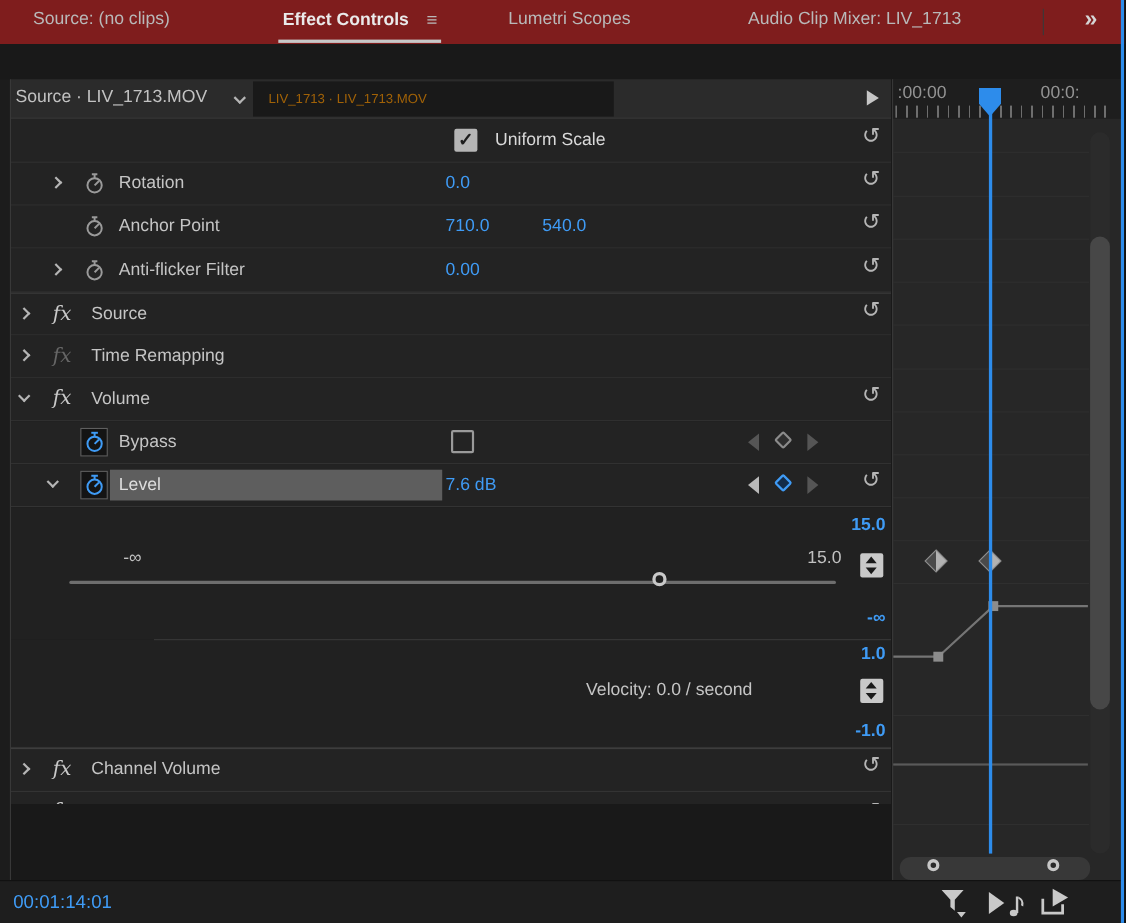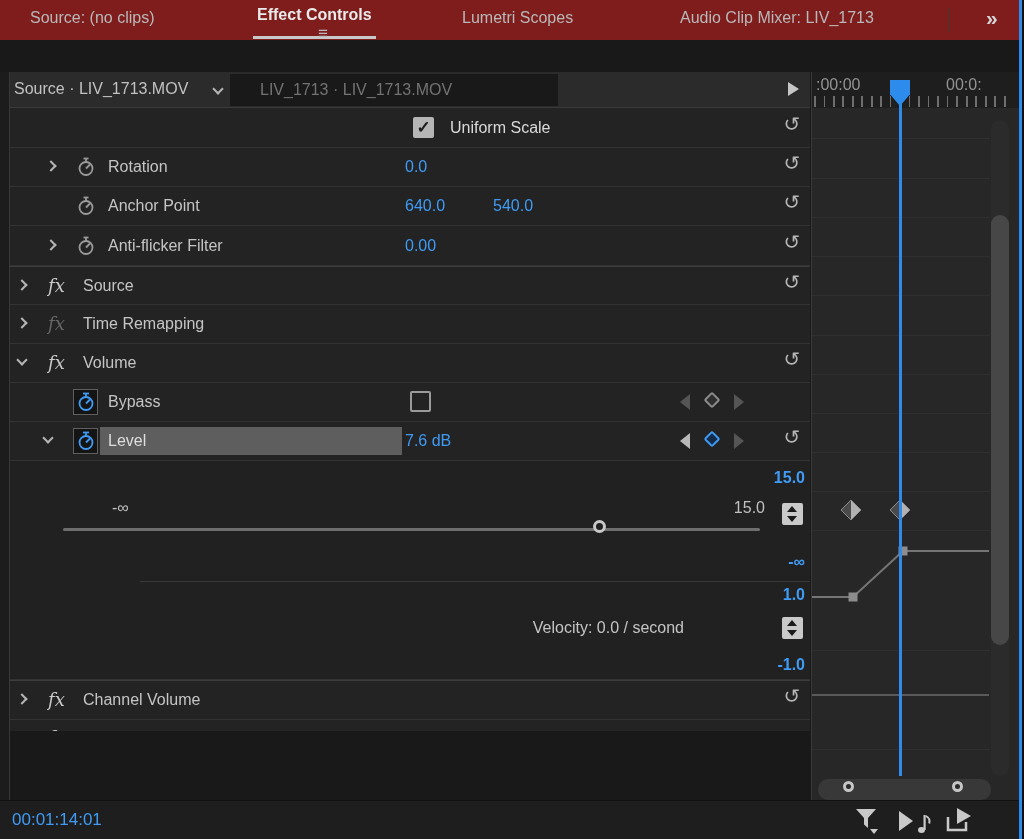--- a/index.html
+++ b/index.html
@@ -4,38 +4,38 @@
 <style>
   * { margin:0; padding:0; box-sizing:border-box; }
   body { background:#000; }
   .app { position:relative; width:1024px; height:839px; background:#191919;
          font-family:"Liberation Sans", sans-serif; overflow:hidden; color:#c8c8c8; }
 
   
   .tabbar { position:absolute; left:0; top:0; width:1024px; height:40px; background:#7f1d1d; }
   .tab { position:absolute; top:9px; font-size:16px; color:#b9b9b9; white-space:nowrap; cursor:default; }
   .tab-active-wrap { position:absolute; left:253px; top:6px; height:33px; display:flex; align-items:center;
-                     border-bottom:3px solid #c8c8c8; padding:0 4px 4px 4px;flex-direction:column; }
+                     border-bottom:3px solid #c8c8c8; padding:0 4px 4px 4px; }
   .tab-active-wrap .tab-label { font-size:16px; color:#eaeaea; font-weight:bold; }
   .menu-icon { font-size:17px; color:#b9b9b9; margin-left:16px; letter-spacing:-1px; }
   .tab-sep { position:absolute; left:948px; top:8px; width:1px; height:24px; background:#3a3a3a; }
   .overflow { position:absolute; left:986px; top:6px; font-size:21px; font-weight:bold; color:#d5d5d5; }
 
   
   .gap { position:absolute; left:0; top:40px; width:1024px; height:32px; background:#191919; }
 
   
   .clip-header { position:absolute; left:10px; top:72px; width:800px; height:36px; background:#2b2b2b;
                  border-bottom:1px solid #3a3a3a; }
   .src-label { position:absolute; left:4px; top:8px; font-size:16px; color:#c2c2c2; }
   .hdr-chev { position:absolute; left:204px; top:13px; width:8px; height:8px;
               border-right:2px solid #b5b5b5; border-bottom:2px solid #b5b5b5; transform:rotate(45deg); }
   .clip-box { position:absolute; left:220px; top:2px; width:328px; height:32px; background:#191919;
               display:flex; align-items:center; padding-left:14px; }
-  .clip-box span { font-size:16px; color:#737373;margin-left:16px; }
+  .clip-box span { font-size:12px; color:#a16207; }
   .hdr-play { position:absolute; left:778px; top:10px; width:0; height:0;
               border-left:11px solid #c6c6c6; border-top:7px solid transparent; border-bottom:7px solid transparent; }
 
   
   .gutter { position:absolute; left:0; top:72px; width:10px; height:728px; background:#1c1c1c; border-right:1px solid #383838; }
 
   
   .left-panel { position:absolute; left:10px; top:108px; width:800px; }
   .prow { position:relative; background:#232323; border-bottom:1px solid #333; overflow:hidden; }
   .h39 { height:39px; } .h40 { height:40px; }
@@ -194,21 +194,21 @@
         <svg width="20" height="20" viewBox="0 0 20 20">
             <g stroke="#9a9a9a" stroke-width="1.8" fill="none">
               <circle cx="10" cy="11.5" r="6.5"></circle>
               <line x1="7.5" y1="1.5" x2="12.5" y2="1.5"></line>
               <line x1="10" y1="1.5" x2="10" y2="5"></line>
               <line x1="10" y1="11.5" x2="14" y2="7.5"></line>
             </g>
           </svg>
       </span>
       <span class="plabel lab2">Anchor Point</span>
-      <span class="pvalue">640.0</span>
+      <span class="pvalue">710.0</span>
       <span class="pvalue pvalue2">540.0</span>
       <span class="reset"><span class="arr">↺</span><span class="bar"></span></span>
     </div>
 
     <div class="prow h40">
       <span class="chev r l2"></span>
       <span class="sw-gray">
         <svg width="20" height="20" viewBox="0 0 20 20">
             <g stroke="#9a9a9a" stroke-width="1.8" fill="none">
               <circle cx="10" cy="11.5" r="6.5"></circle>

